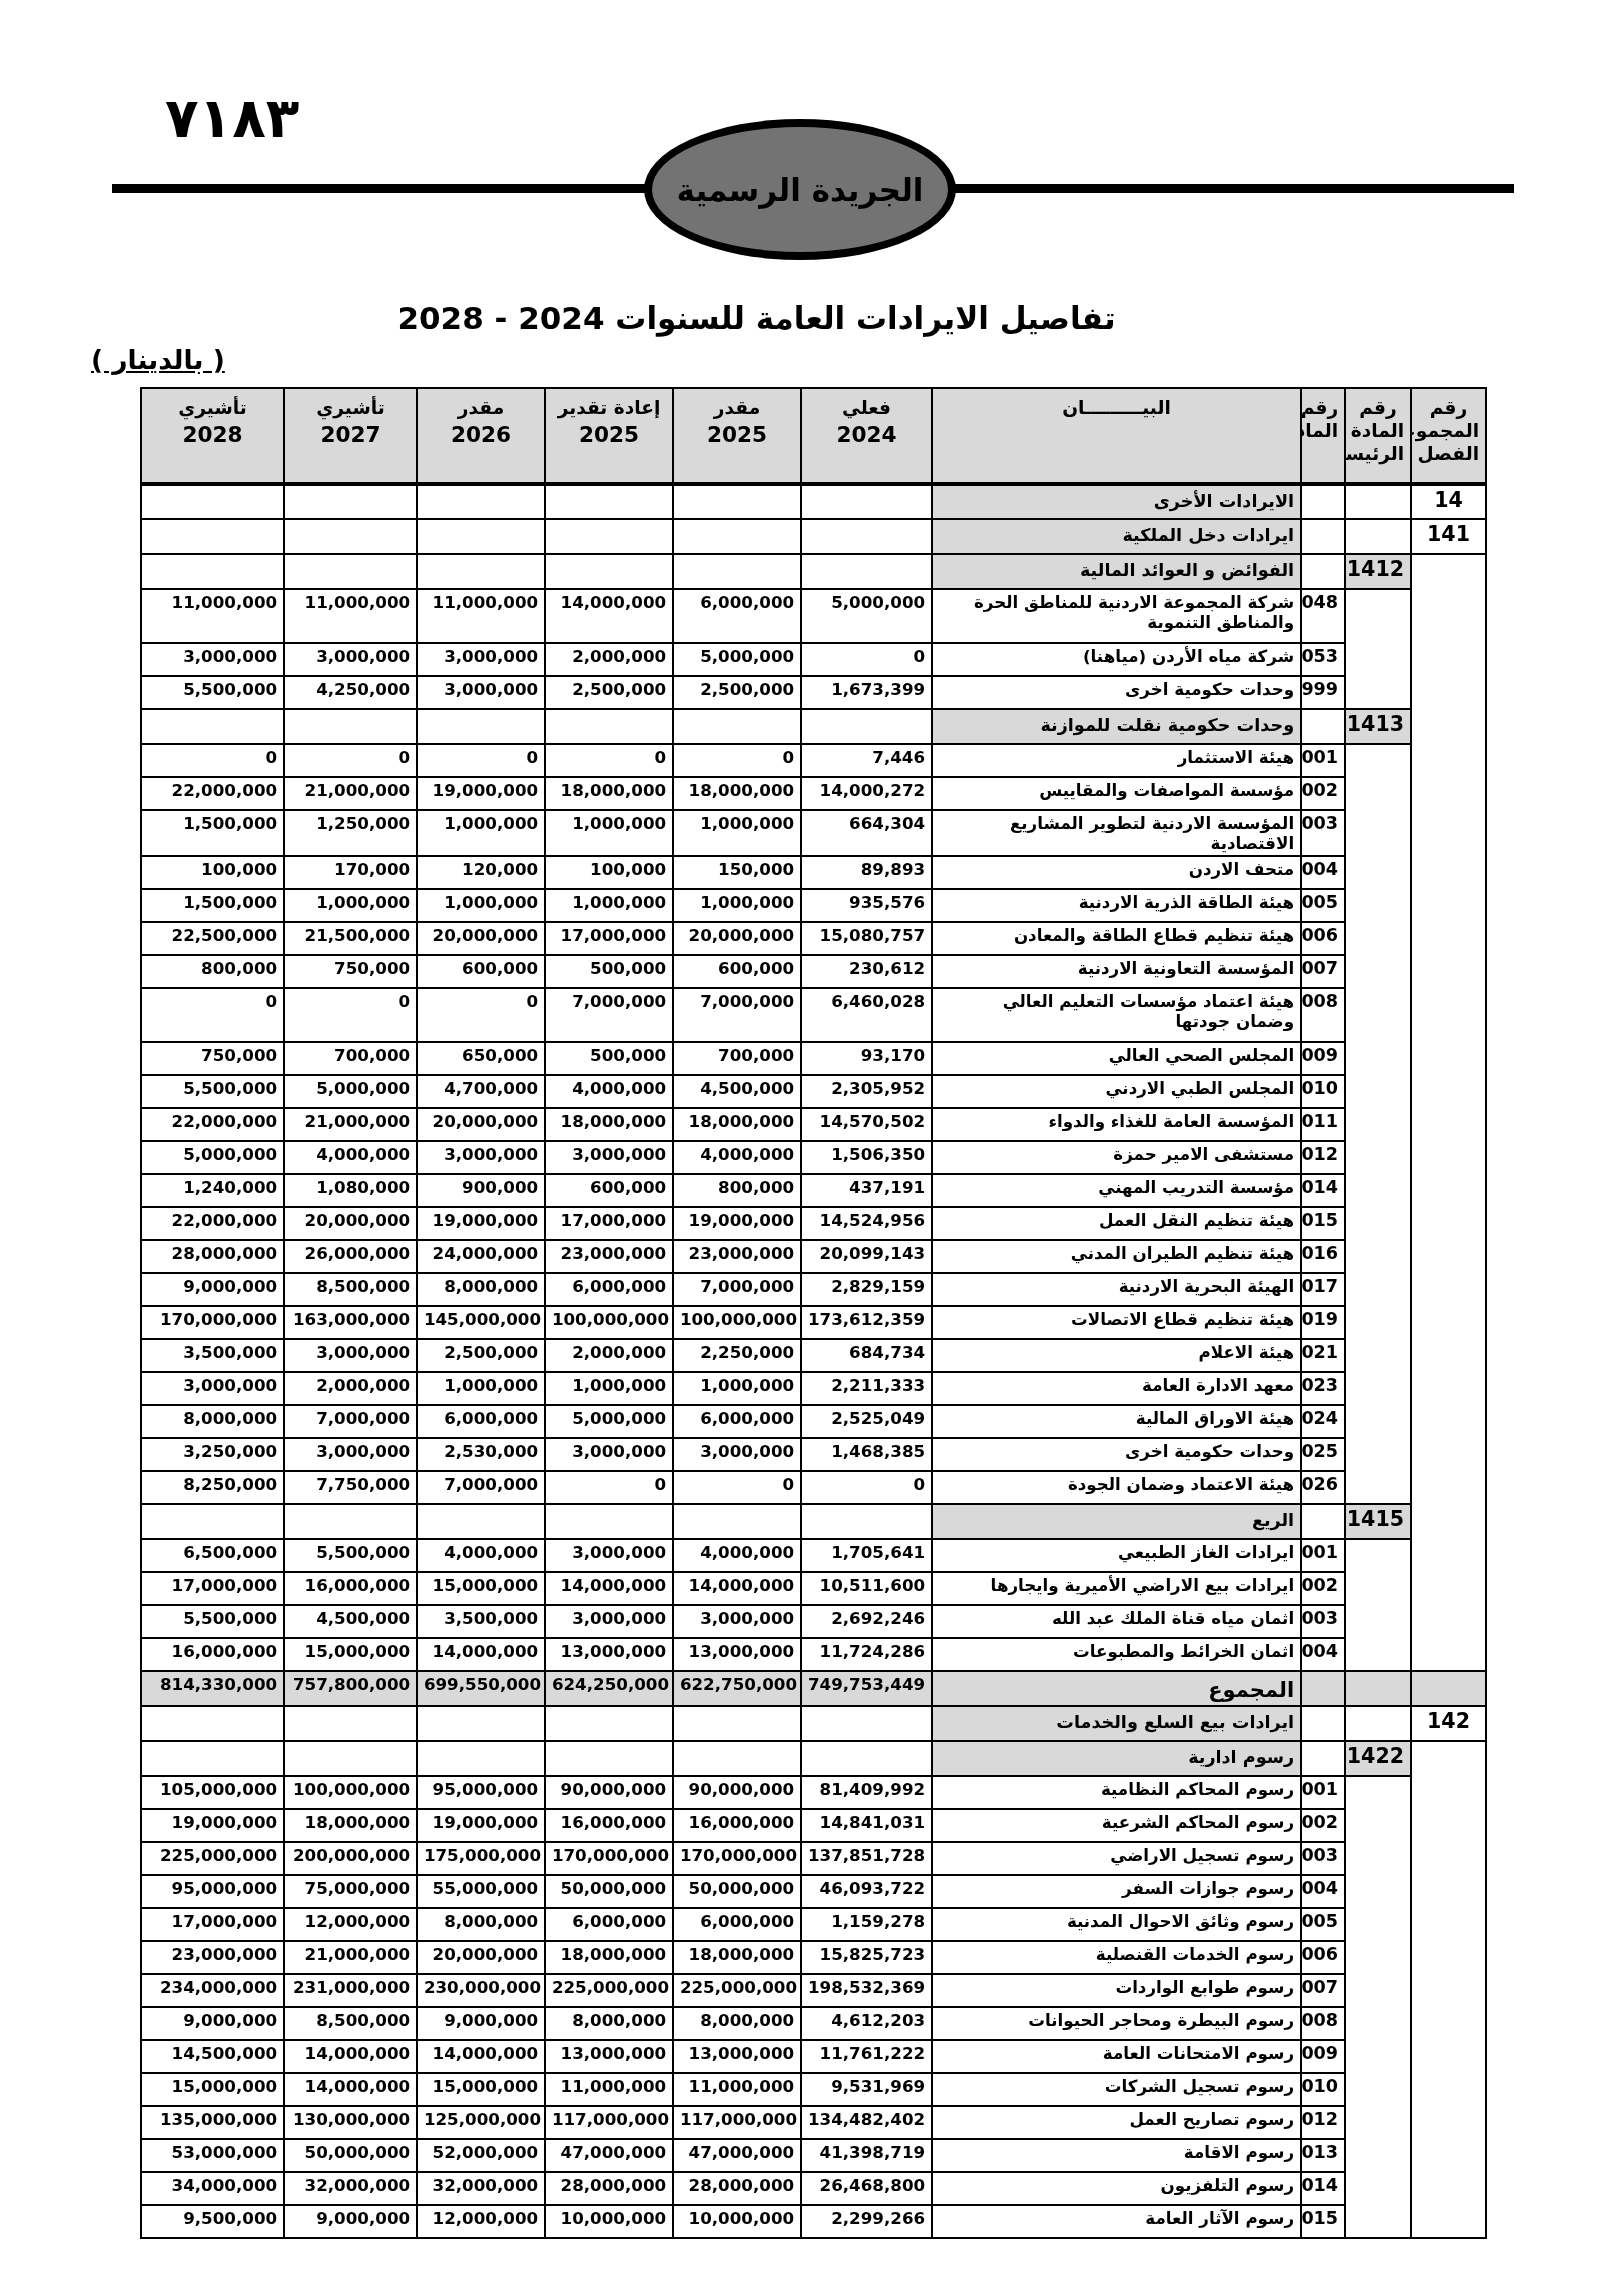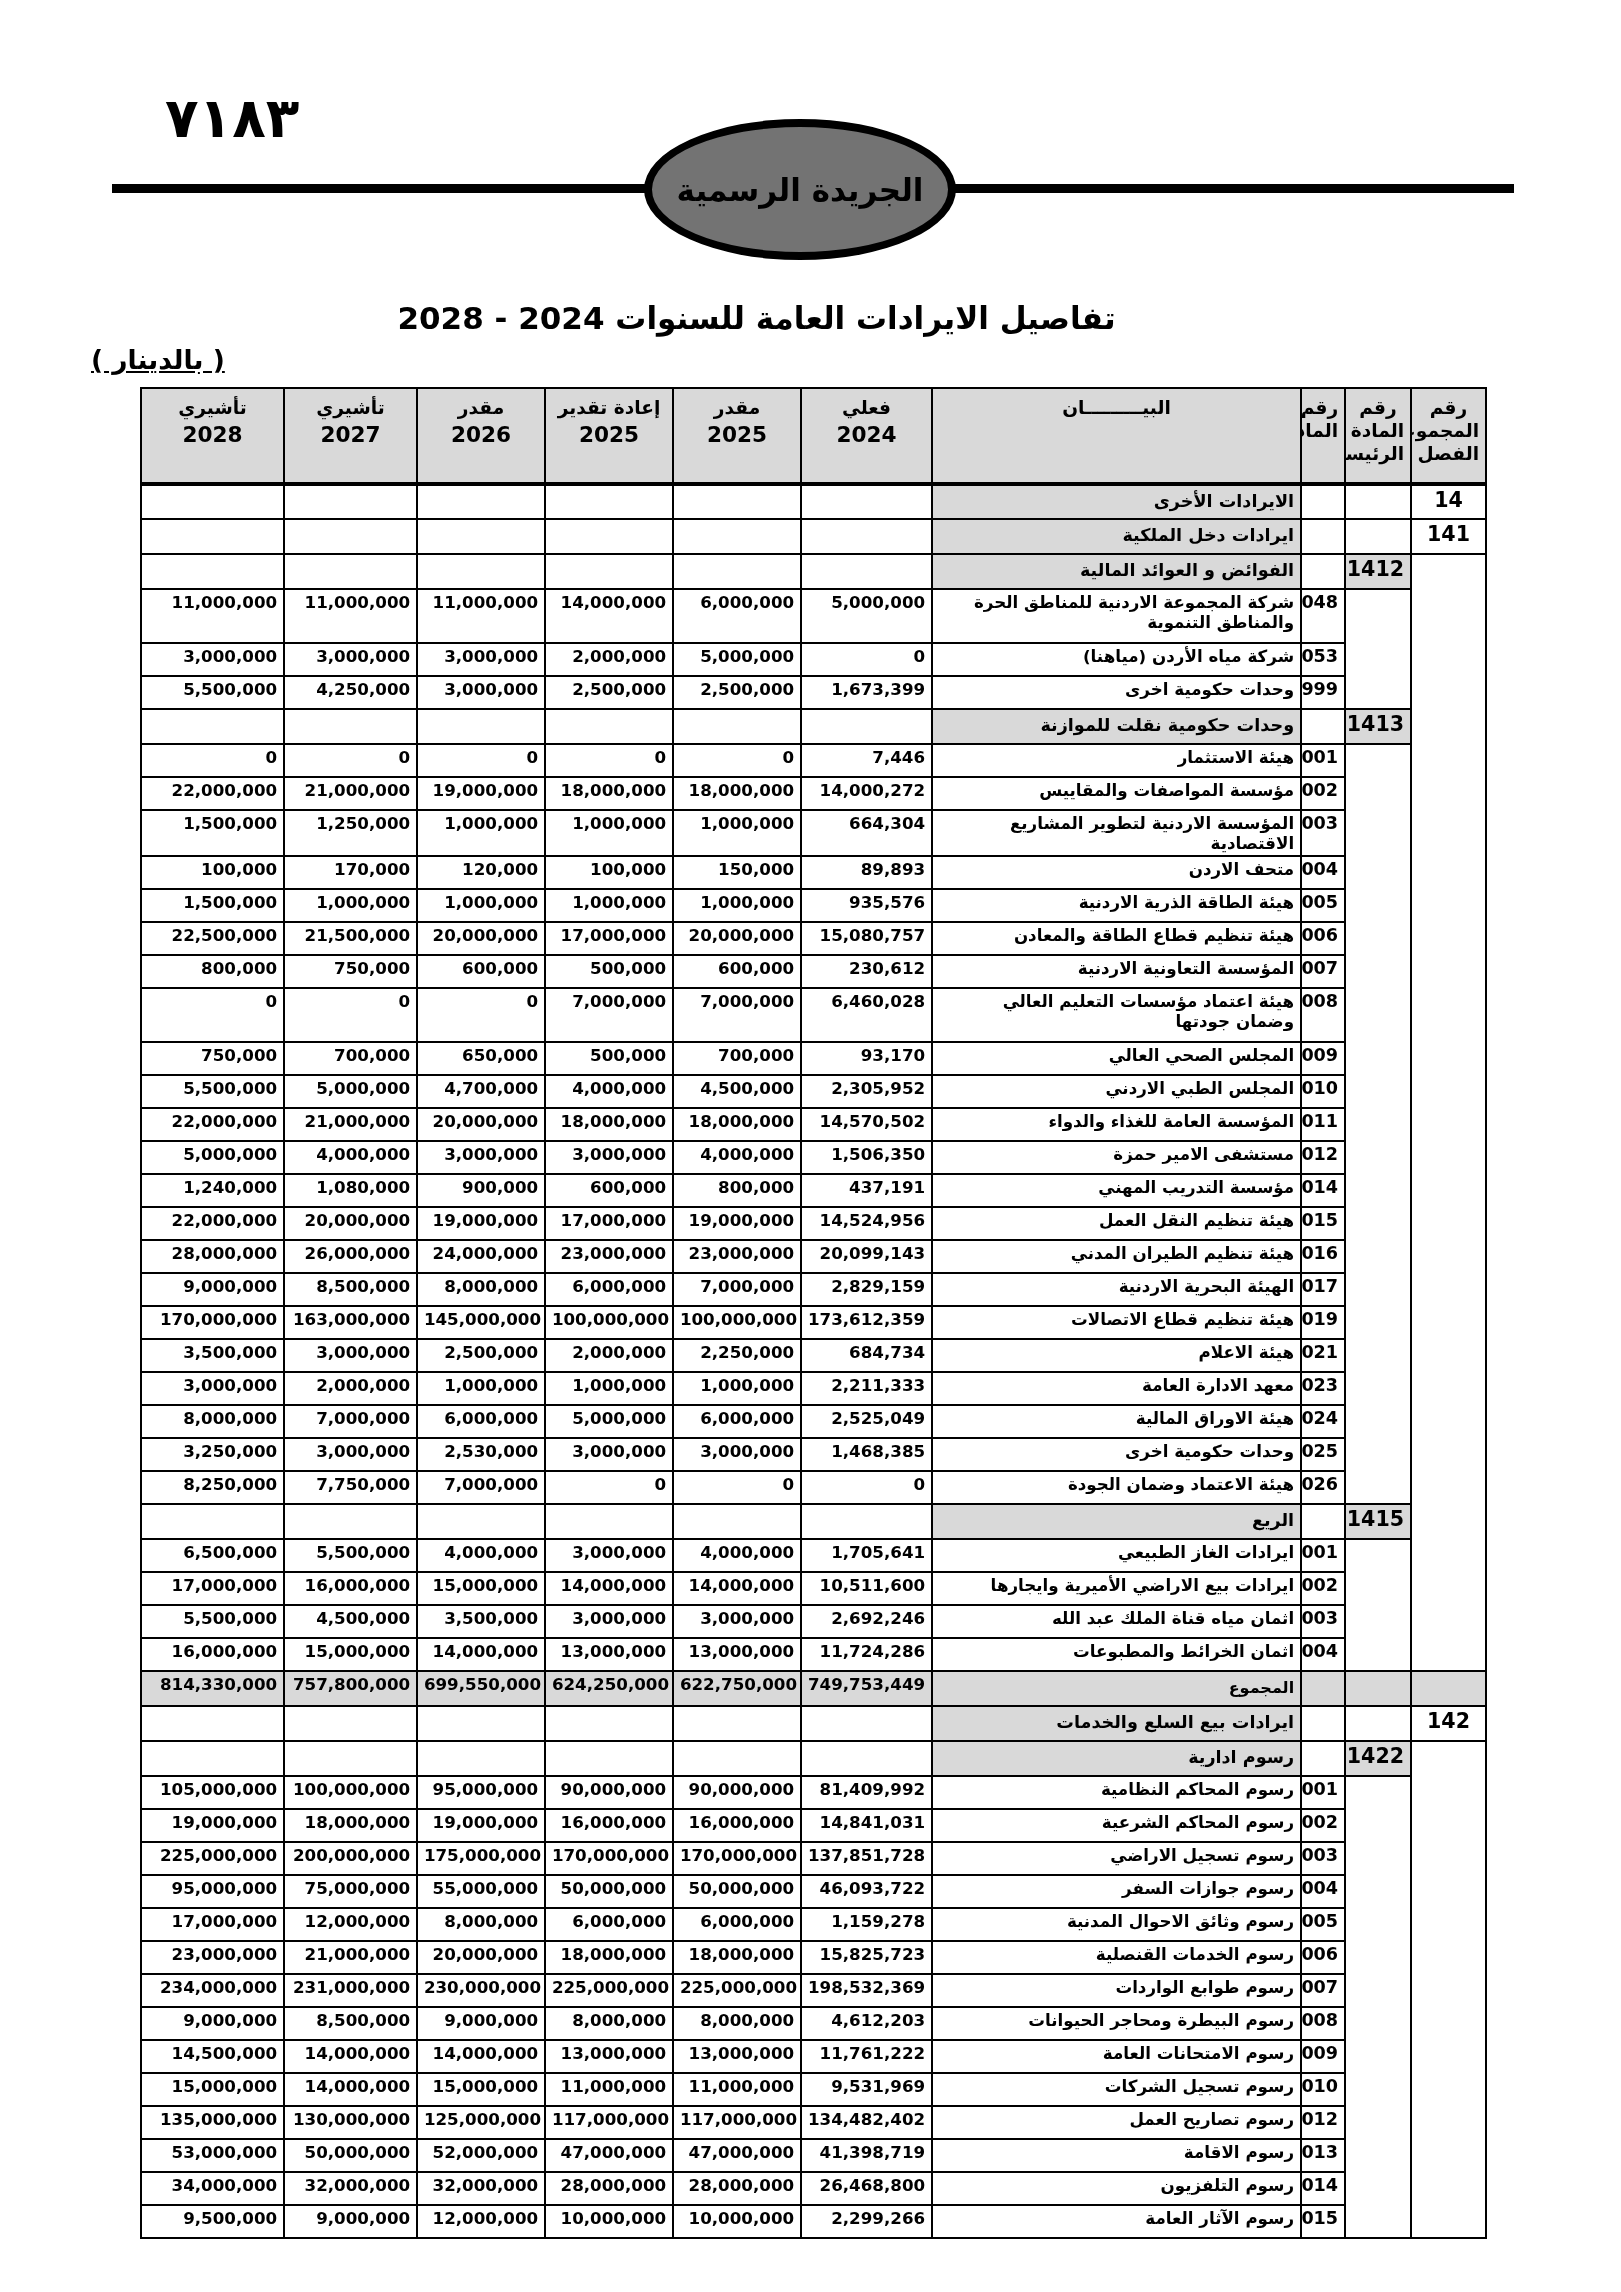--- a/index.html
+++ b/index.html
@@ -70,21 +70,21 @@
   td.c-desc{text-align:right;font-size:16.7px;line-height:1.2;padding-right:6.9px;}
   td.c-item{text-align:center;font-size:17.6px;padding:2px 1px;}
   td.c-main,td.c-group{text-align:center;font-size:20.6px;padding:2px 1px;}
   td.c-val{text-align:right;font-size:16.7px;direction:ltr;padding-top:4.9px;padding-right:7.8px;}
   tr.h-data{height:33px;}
   tr.h-tall{height:54px;}
   tr.h-sect{height:35px;}
   tr.sect td.c-desc{background:#d9d9d9;font-size:17.6px;padding-top:4.9px;}
   tr.sect td.code-shaded{background:#d9d9d9;}
   tr.total td{background:#d9d9d9;}
-  tr.total td.c-desc{font-size:16px;padding-top:5.9px;}
+  tr.total td.c-desc{font-size:21px;padding-top:5.9px;}
   
   tr.rdata td{border-top:2.9px double #000;}
   tr.rsect td, tr.total td{border-top:2px solid #000;}
   td.nt{border-top:none !important;}
 </style>
 </head>
 <body>
 
 <div class="page">
 

